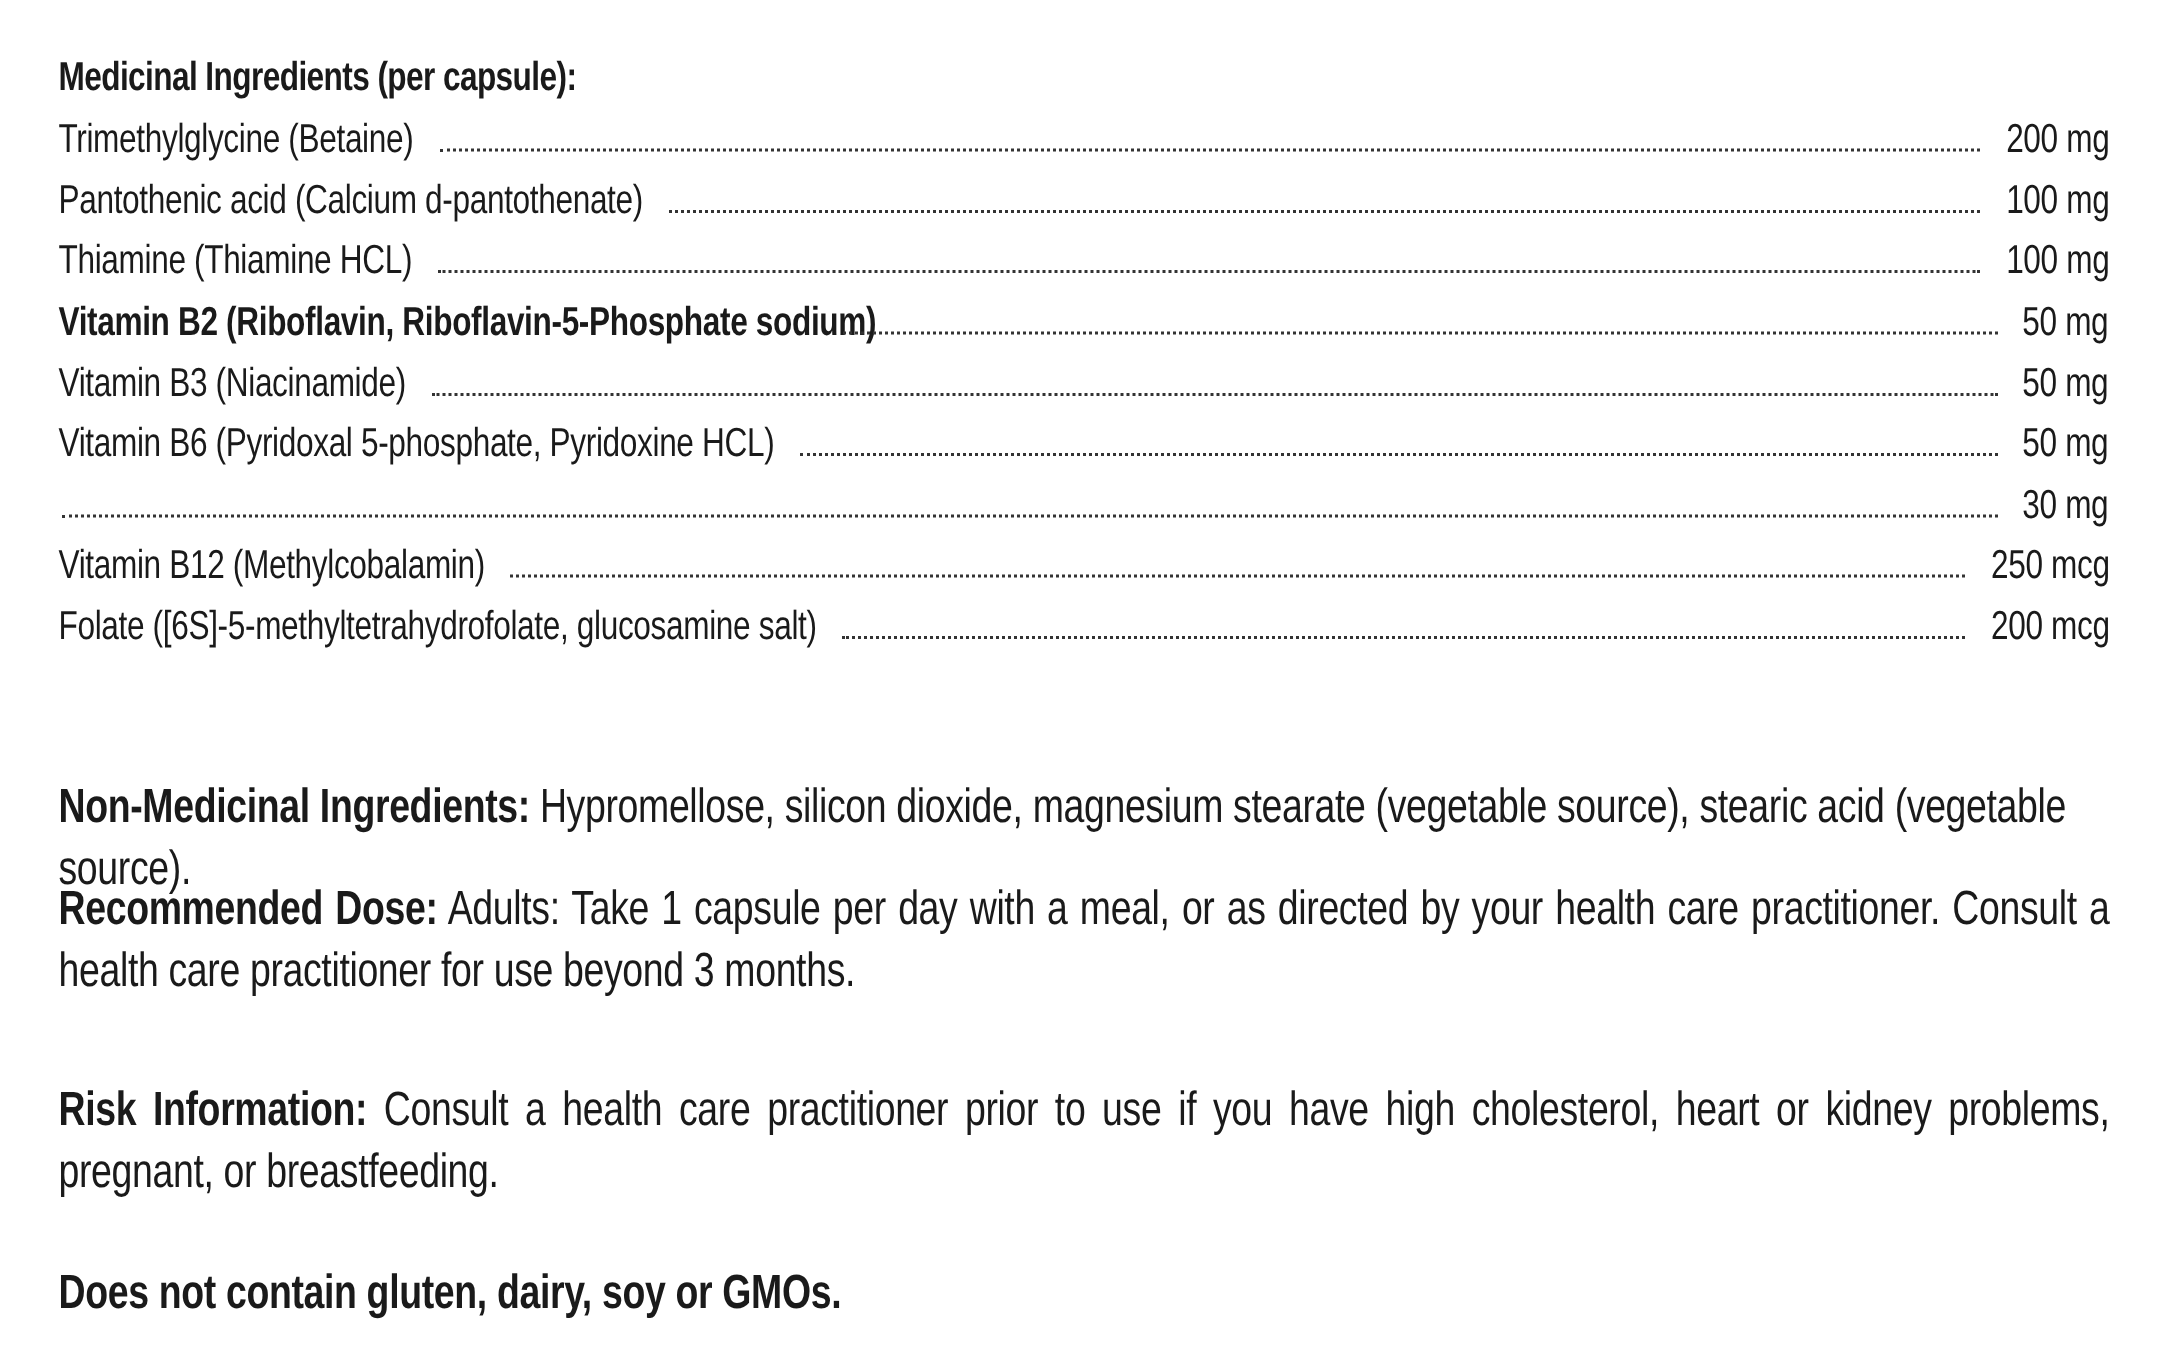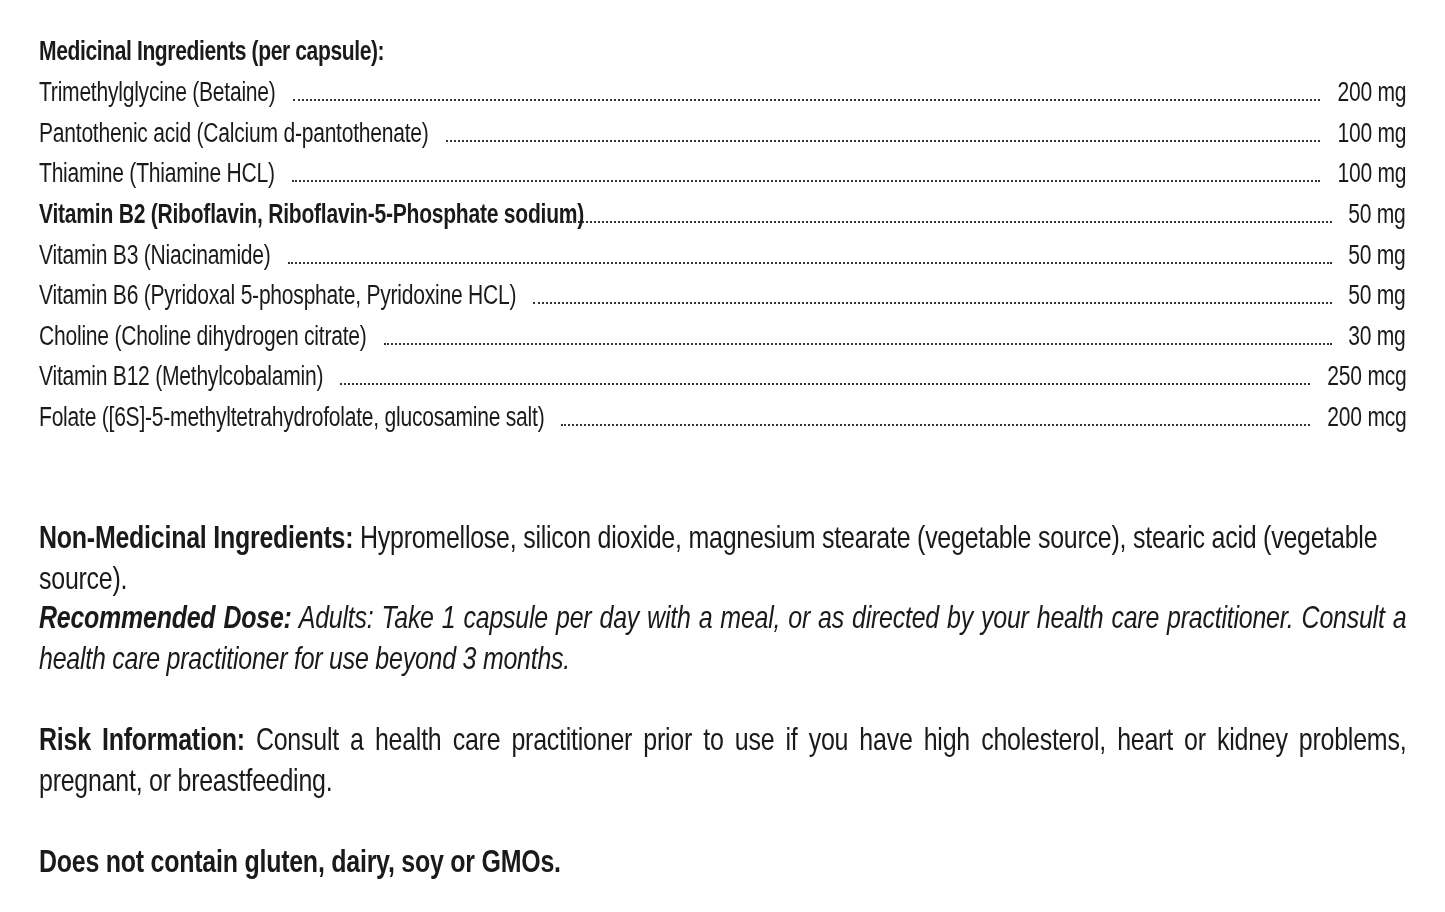--- a/index.html
+++ b/index.html
@@ -100,21 +100,21 @@
       text-align: justify;
       letter-spacing: -0.3px;
     }
     .para-inner.nojust {
       text-align: left;
     }
     .para b {
       font-weight: bold;
     }
     .para-nonmed { top: 517px; }
-    .para-dose { top: 597px; font-style: italic; }
+    .para-dose { top: 585px; }
     .para-risk { top: 719px; }
     .para-free { top: 841px; }
   </style>
 </head>
 <body>
 
 <div class="page">
 
   <div class="heading">Medicinal Ingredients (per capsule):</div>
 
@@ -155,21 +155,20 @@
         </span>
     </li>
     <li class="row">
       <span class="row-name-wrap" style="width: 477.214px;"><span class="row-name">Vitamin B6 (Pyridoxal 5-phosphate, Pyridoxine HCL)</span></span>
       <span class="leader"></span>
       <span class="row-amount-wrap" style="width: 57.3666px; position: relative;">
           <span class="row-amount" style="position: absolute; right: 0px; top: 50%; margin-top: -17px;">50 mg</span>
         </span>
     </li>
     <li class="row">
-      <span class="row-name-wrap" style="width: 327.551px;"><span class="row-name">Choline (Choline dihydrogen citrate)</span></span>
       <span class="leader"></span>
       <span class="row-amount-wrap" style="width: 57.3666px; position: relative;">
           <span class="row-amount" style="position: absolute; right: 0px; top: 50%; margin-top: -17px;">30 mg</span>
         </span>
     </li>
     <li class="row">
       <span class="row-name-wrap" style="width: 284.286px; text-decoration: underline;"><span class="row-name">Vitamin B12 (Methylcobalamin)</span></span>
       <span class="leader"></span>
       <span class="row-amount-wrap" style="width: 79.1456px; position: relative;">
           <span class="row-amount" style="position: absolute; right: 0px; top: 50%; margin-top: -17px;">250 mcg</span>

